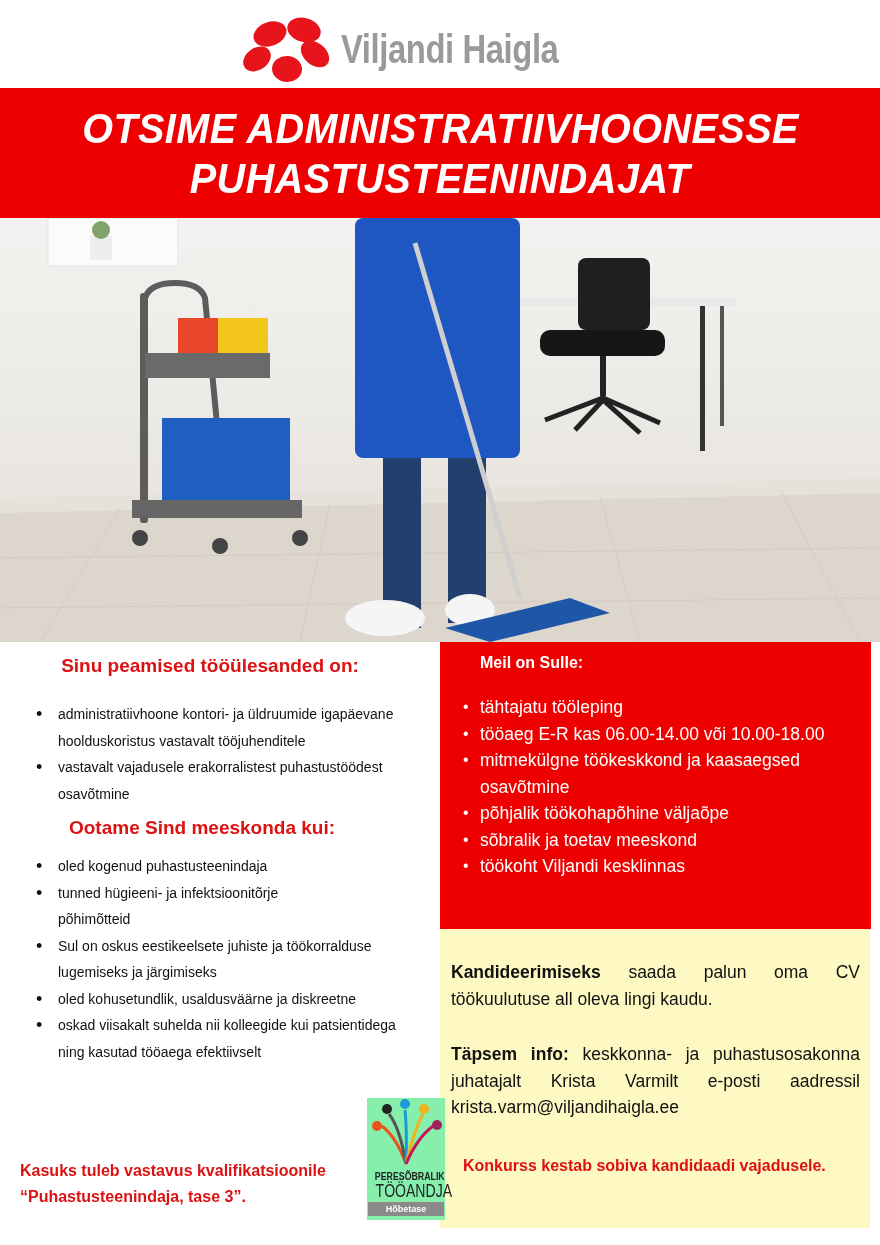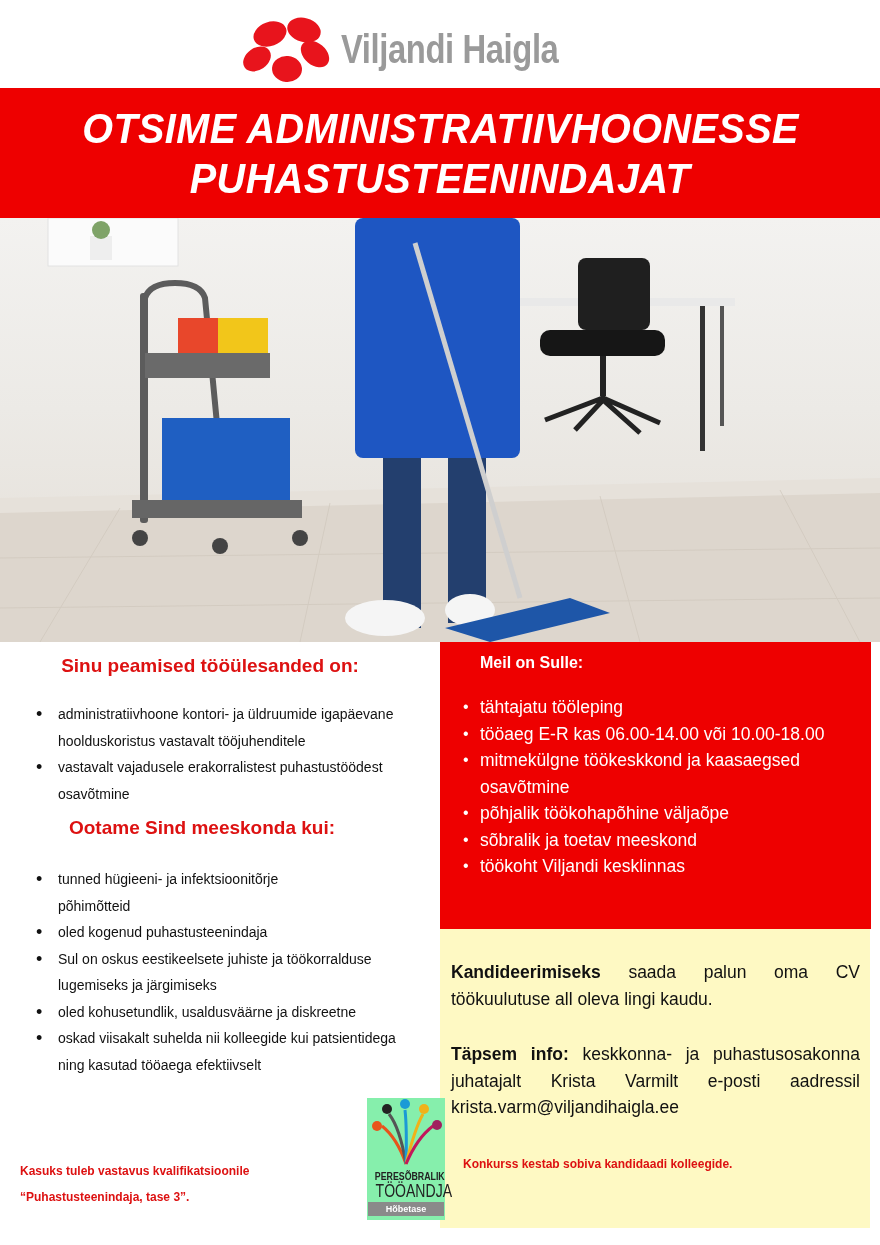--- a/index.html
+++ b/index.html
@@ -20,21 +20,21 @@
   ul.bl { margin:0; padding:0 0 0 58px; list-style:none; }
   ul.bl li { position:relative; font-size:14px; line-height:26.5px; }
   ul.bl li::before { content:"•"; position:absolute; left:-22px; top:0; font-size:18px; }
   .redbox { position:absolute; left:440px; top:642px; width:431px; height:287px; background:#ee0000; color:#fff; }
   .redbox .t { font-weight:bold; font-size:16px; position:absolute; left:40px; top:12px; }
   .redbox ul { position:absolute; left:40px; top:52px; margin:0; padding:0; list-style:none; }
   .redbox li { position:relative; font-size:17.5px; line-height:26.5px; }
   .redbox li::before { content:"•"; position:absolute; left:-17px; font-size:16px; }
   .graybox { position:absolute; left:440px; top:929px; width:430px; height:299px; background:#fef9c3; }
   .gp { position:absolute; left:11px; width:409px; font-size:17.5px; line-height:26.5px; text-align:justify; text-align-last:left; }
-  .red-note { color:#dd1111; font-weight:bold; font-size:12px; }
+  .red-note { color:#dd1111; font-weight:bold; font-size:16px; }
   .badge { position:absolute; left:367px; top:1098px; width:78px; height:122px; background:#86efac; }
 </style>
 </head>
 <body>
 
 <div class="logo">
   <svg viewBox="0 0 95 70">
     <g fill="#e8141c">
       <ellipse cx="30" cy="20" rx="17" ry="12" transform="rotate(-20 30 20)"></ellipse>
       <ellipse cx="64" cy="16" rx="17" ry="12" transform="rotate(15 64 16)"></ellipse>
@@ -99,24 +99,24 @@
     <polygon points="445,410 570,380 610,395 490,424" fill="#1e56a8"></polygon>
   </svg>
 </div>
 
 <div class="left">
   <div class="sec-title" style="margin-top:13px; margin-bottom:24px; padding-right:20px;">Sinu peamised tööülesanded on:</div>
   <ul class="bl" style="width:350px;">
     <li>administratiivhoone kontori- ja üldruumide igapäevane hoolduskoristus vastavalt tööjuhenditele</li>
     <li>vastavalt vajadusele erakorralistest puhastustöödest osavõtmine</li>
   </ul>
-  <div class="sec-title" style="margin-top:10px; margin-bottom:27px; padding-right:36px;">Ootame Sind meeskonda kui:</div>
+  <div class="sec-title" style="margin-top:10px; margin-bottom:14px; padding-right:36px;">Ootame Sind meeskonda kui:</div>
   <ul class="bl" style="width:350px;">
+    <li>oled kogenud puhastusteenindaja</li>
     <li style="width:290px;">tunned hügieeni- ja infektsioonitõrje põhimõtteid</li>
-    <li>oled kogenud puhastusteenindaja</li>
     <li style="width:345px;">Sul on oskus eestikeelsete juhiste ja töökorralduse lugemiseks ja järgimiseks</li>
     <li style="width:320px;">oled kohusetundlik, usaldusväärne ja diskreetne</li>
     <li style="width:345px;">oskad viisakalt suhelda nii kolleegide kui patsientidega ning kasutad tööaega efektiivselt</li>
   </ul>
 </div>
 
 <div class="red-note" style="position:absolute; left:20px; top:1158px; line-height:26px;">
   <div>Kasuks tuleb vastavus kvalifikatsioonile</div>
   <div>“Puhastusteenindaja, tase 3”.</div>
 </div>
@@ -133,21 +133,21 @@
   </ul>
 </div>
 
 <div class="graybox">
   <p class="gp" style="top:30px; margin:0;">
     <b>Kandideerimiseks</b><span> saada palun oma CV töökuulutuse all oleva lingi kaudu.</span>
   </p>
   <p class="gp" style="top:112px; margin:0;">
     <b>Täpsem info:</b><span> keskkonna- ja puhastusosakonna juhatajalt Krista Varmilt e-posti aadressil </span><span>krista.varm@viljandihaigla.ee</span>
   </p>
-  <div class="red-note" style="position:absolute; left:23px; top:228px; white-space:nowrap;">Konkurss kestab sobiva kandidaadi kolleegide.</div>
+  <div class="red-note" style="position:absolute; left:23px; top:228px; white-space:nowrap;">Konkurss kestab sobiva kandidaadi vajadusele.</div>
 </div>
 
 <div class="badge">
   <svg width="78" height="68" viewBox="0 0 78 68">
     <g fill="none" stroke-width="3">
       <path d="M39,66 Q30,40 15,28" stroke="#e8541b"></path>
       <path d="M39,66 Q33,30 22,16" stroke="#555"></path>
       <path d="M39,66 Q40,30 38,12" stroke="#1b9ad6"></path>
       <path d="M39,66 Q48,30 56,16" stroke="#f0b21a"></path>
       <path d="M39,66 Q50,40 66,28" stroke="#c2185b"></path>

